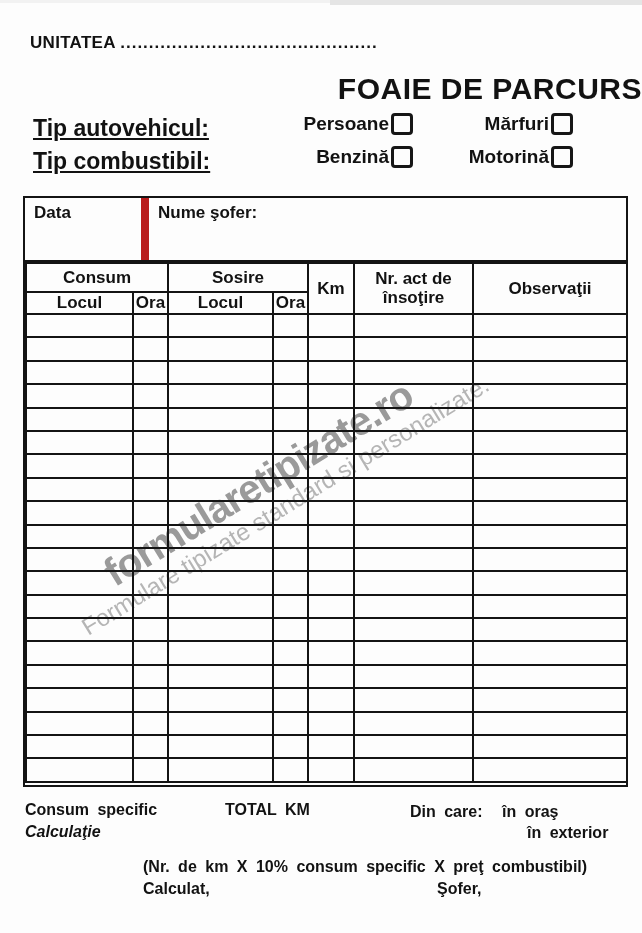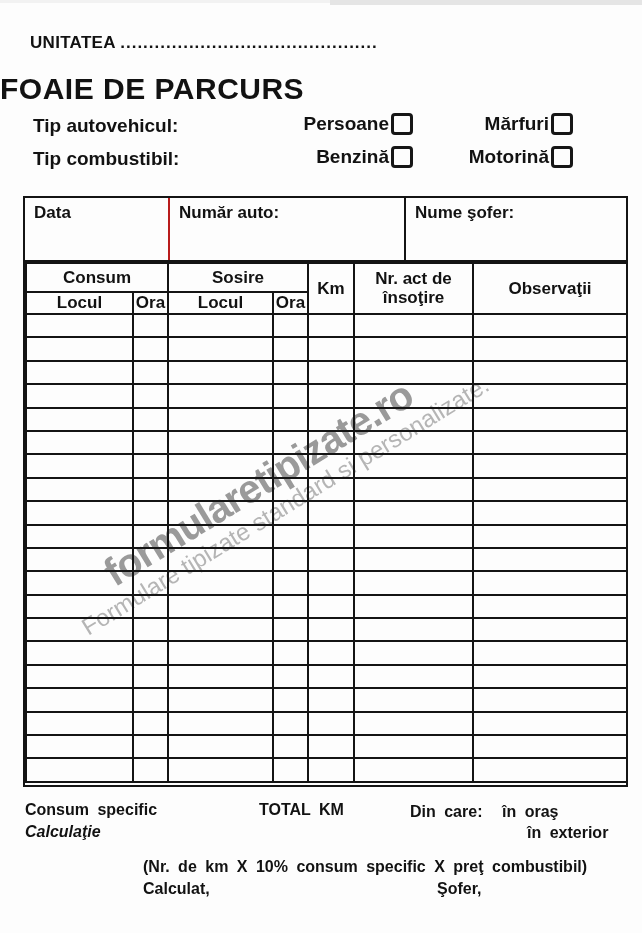--- a/index.html
+++ b/index.html
@@ -10,27 +10,27 @@
     font-family:"Liberation Sans","DejaVu Sans",sans-serif;
     color:#121212;
     overflow:hidden;
   }
   .scan-strip{position:absolute;top:0;left:330px;width:312px;height:5px;background:#d9d9d9;opacity:.65;}
   .scan-strip2{position:absolute;top:0;left:0;width:330px;height:3px;background:#ededed;opacity:.7;}
 
   
   .unitatea{position:absolute;left:30px;top:33px;font-size:17px;font-weight:bold;letter-spacing:.3px;white-space:nowrap;}
   .unitatea .dots{letter-spacing:1px;}
-  .title{position:absolute;left:0;top:72px;width:100%;text-align:left;font-size:30px;font-weight:bold;letter-spacing:.5px;margin:0;}
+  .title{position:absolute;left:0;top:72px;width:100%;text-align:right;font-size:30px;font-weight:bold;letter-spacing:.5px;margin:0;}
 
   
   .opt-row{position:absolute;left:0;width:642px;height:28px;}
   .row-vehicle{top:113px;}
   .row-fuel{top:146px;}
-  .opt-row .main-label{position:absolute;left:33px;top:2px;font-size:19px;font-weight:bold;}
+  .opt-row .main-label{position:absolute;left:33px;top:2px;font-size:23px;font-weight:bold;text-decoration:underline;}
   .opt{position:absolute;top:0;display:flex;align-items:center;gap:2px;}
   .opt1{right:229px;}
   .opt2{right:69px;padding-left:32px;}
   .opt .opt-label{font-size:19px;font-weight:bold;white-space:nowrap;}
   .checkbox{width:22px;height:22px;border:3px solid #161616;border-radius:4px;background:#fdfdfd;box-sizing:border-box;}
 
   
   .wm{position:absolute;white-space:nowrap;z-index:1;pointer-events:none;}
   .wm-big{
     left:120px;top:548px;line-height:48px;
@@ -43,36 +43,36 @@
     transform:rotate(-31.5deg);transform-origin:0 100%;
   }
 
   
   .tbl{
     position:absolute;left:23px;top:196px;width:605px;height:591px;
     border:2px solid #141414;box-sizing:border-box;z-index:2;
   }
   .info-row{display:flex;height:64px;border-bottom:2px solid #141414;box-sizing:border-box;}
   .info-cell{box-sizing:border-box;padding:5px 0 0 9px;font-size:17px;font-weight:bold;}
-  .ic1{width:145px;border-right:2px solid #b91c1c;}
+  .ic1{width:124px;border-right:8px solid #b91c1c;}
   .ic2{width:236px;border-right:2px solid #141414;}
   .ic3{flex:1;}
   table.grid{border-collapse:collapse;table-layout:fixed;width:601px;}
   table.grid th,table.grid td{border:2px solid #141414;padding:0;background:transparent;}
   table.grid th{font-size:17px;font-weight:bold;text-align:center;vertical-align:middle;}
   .h1{height:29px;}
   .h2{height:20px;}
   .nr-act{font-size:16px;line-height:1.1;}
   table.grid tbody td{height:21.4px;}
 
   
   .footer{position:absolute;left:0;top:787px;width:642px;height:146px;font-size:16px;font-weight:bold;z-index:3;}
   .footer span{position:absolute;white-space:nowrap;word-spacing:4px;}
   .f-consum{left:25px;top:14px;}
-  .f-total{left:225px;top:14px;margin-left:34px;}
+  .f-total{left:225px;top:14px;}
   .f-dincare{left:410px;top:16px;}
   .f-oras{left:502px;top:16px;}
   .f-exterior{left:502px;top:37px;margin-left:25px;}
   .f-calculatie{left:25px;top:36px;font-style:italic;}
   .f-formula{left:143px;top:71px;word-spacing:5px;}
   .f-calculat{left:143px;top:93px;}
   .f-sofer{left:437px;top:93px;}
 </style>
 </head>
 <body>
@@ -113,23 +113,20 @@
     </span>
   </div>
 
   <div class="wm wm-big" style="color: rgb(154, 154, 154);">formularetipizate.ro</div>
   <div class="wm wm-small" style="color: rgb(181, 181, 181);">Formulare tipizate standard si personalizate.</div>
 
   <div class="tbl">
     <div class="info-row">
       <div class="info-cell ic1">
         <span>Data</span>
-      </div>
-      <div class="info-cell ic2">
-        <span>Număr auto:</span>
       </div>
       <div class="info-cell ic3">
         <span>Nume şofer:</span>
       </div>
     </div>
 
     <table class="grid">
       <colgroup>
         <col style="width:107px">
           <col style="width:35px">

